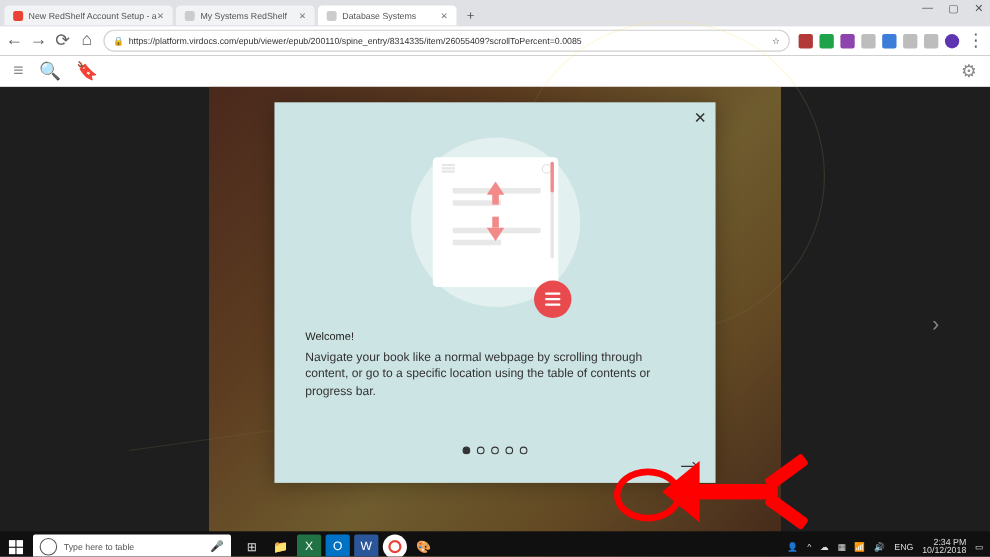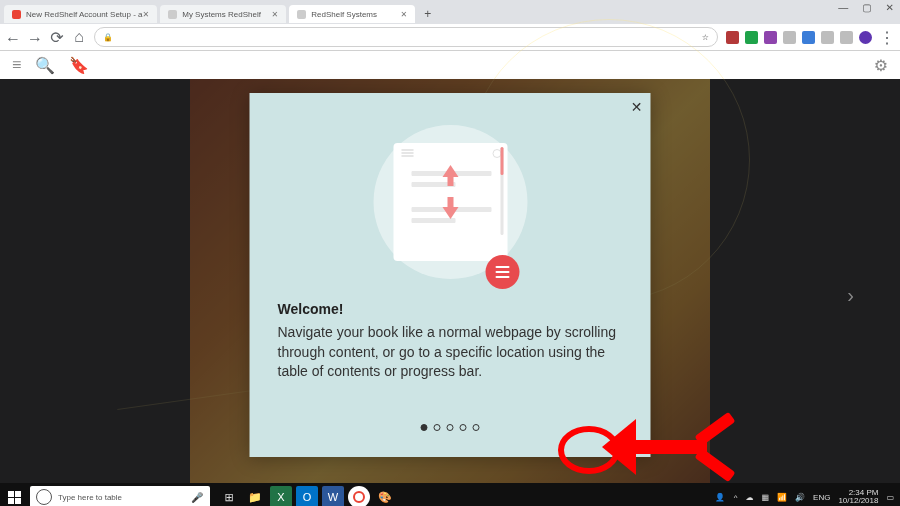--- a/index.html
+++ b/index.html
@@ -37,22 +37,22 @@
 .ln.short{width:55%;}
 .ar{width:0;height:0;position:absolute;left:50%;transform:translateX(-50%);}
 .ar.up{top:22px;border-left:8px solid transparent;border-right:8px solid transparent;border-bottom:12px solid #f28a8a;}
 .ar.up::after{content:"";position:absolute;left:-3px;top:11px;width:6px;height:10px;background:#f28a8a;}
 .ar.dn{top:64px;border-left:8px solid transparent;border-right:8px solid transparent;border-top:12px solid #f28a8a;}
 .ar.dn::before{content:"";position:absolute;left:-3px;top:-22px;width:6px;height:10px;background:#f28a8a;}
 .illus .scroll{position:absolute;top:30px;right:32px;width:3px;height:88px;background:#e6e6e6;border-radius:2px;}
 .illus .scroll::after{content:"";position:absolute;top:0;left:0;width:3px;height:28px;background:#f28a8a;border-radius:2px;}
 .fab{position:absolute;bottom:-2px;right:16px;width:34px;height:34px;border-radius:50%;background:#e84a4e;display:flex;flex-direction:column;align-items:center;justify-content:center;gap:3px;}
 .fab span{width:14px;height:2px;background:#fff;border-radius:1px;}
-.m-title{font-size:14px;font-weight:bold;color:#222;margin-bottom:6px;}
-.m-body{font-size:14px;color:#333;line-height:1.4;}
+.m-title{font-size:10px;font-weight:normal;color:#222;margin-bottom:6px;}
+.m-body{font-size:11px;color:#333;line-height:1.4;}
 .dots{display:flex;gap:6px;justify-content:center;margin-top:42px;}
 .dot{width:5px;height:5px;border-radius:50%;border:1px solid #333;}
 .dot.on{background:#333;}
 .next-btn{position:absolute;bottom:10px;right:14px;width:18px;height:12px;}
 .next-btn svg{width:18px;height:12px;}
 .side-arrow{position:absolute;right:46px;top:50%;transform:translateY(-50%);color:#888;font-size:20px;}
 
 .anno{position:absolute;left:558px;top:330px;width:190px;height:80px;pointer-events:none;}
 .anno .circle{position:absolute;left:0;top:17px;width:50px;height:36px;border:6px solid #fe0000;border-radius:50%;}
 .anno .shaft{position:absolute;left:61px;top:31px;width:88px;height:14px;background:#fe0000;}
@@ -79,38 +79,39 @@
     <span>New RedShelf Account Setup - a</span>
     <span class="tabclose">✕</span>
   </div>
   <div class="tab">
     <span class="favicon" style="background:#ccc;border-radius:2px"></span>
     <span>My Systems RedShelf</span>
     <span class="tabclose">✕</span>
   </div>
   <div class="tab active">
     <span class="favicon" style="background:#ccc;border-radius:2px"></span>
-    <span>RedShelf Systems</span>
+    <span>Database Systems</span>
     <span class="tabclose">✕</span>
   </div>
   <div style="font-size:12px;color:#555;padding:0 6px">+</div>
   <div class="win-ctrl">
     <span>—</span>
     <span>▢</span>
     <span>✕</span>
   </div>
 </div>
 
 <div class="chrome-addr">
   <span class="nav-ico">←</span>
   <span class="nav-ico">→</span>
   <span class="nav-ico">⟳</span>
   <span class="nav-ico">⌂</span>
   <div class="url-bar">
     <span class="lock">🔒</span>
+    <span>https://platform.virdocs.com/epub/viewer/epub/200110/spine_entry/8314335/item/26055409?scrollToPercent=0.0085</span>
     <span style="margin-left:auto">☆</span>
   </div>
   <div class="ext-icons">
     <span class="ext" style="background:#b33939"></span>
     <span class="ext" style="background:#1fa34a"></span>
     <span class="ext" style="background:#8e44ad"></span>
     <span class="ext" style="background:#bdbdbd"></span>
     <span class="ext" style="background:#3b7dd8"></span>
     <span class="ext" style="background:#bdbdbd"></span>
     <span class="ext" style="background:#bdbdbd"></span>

